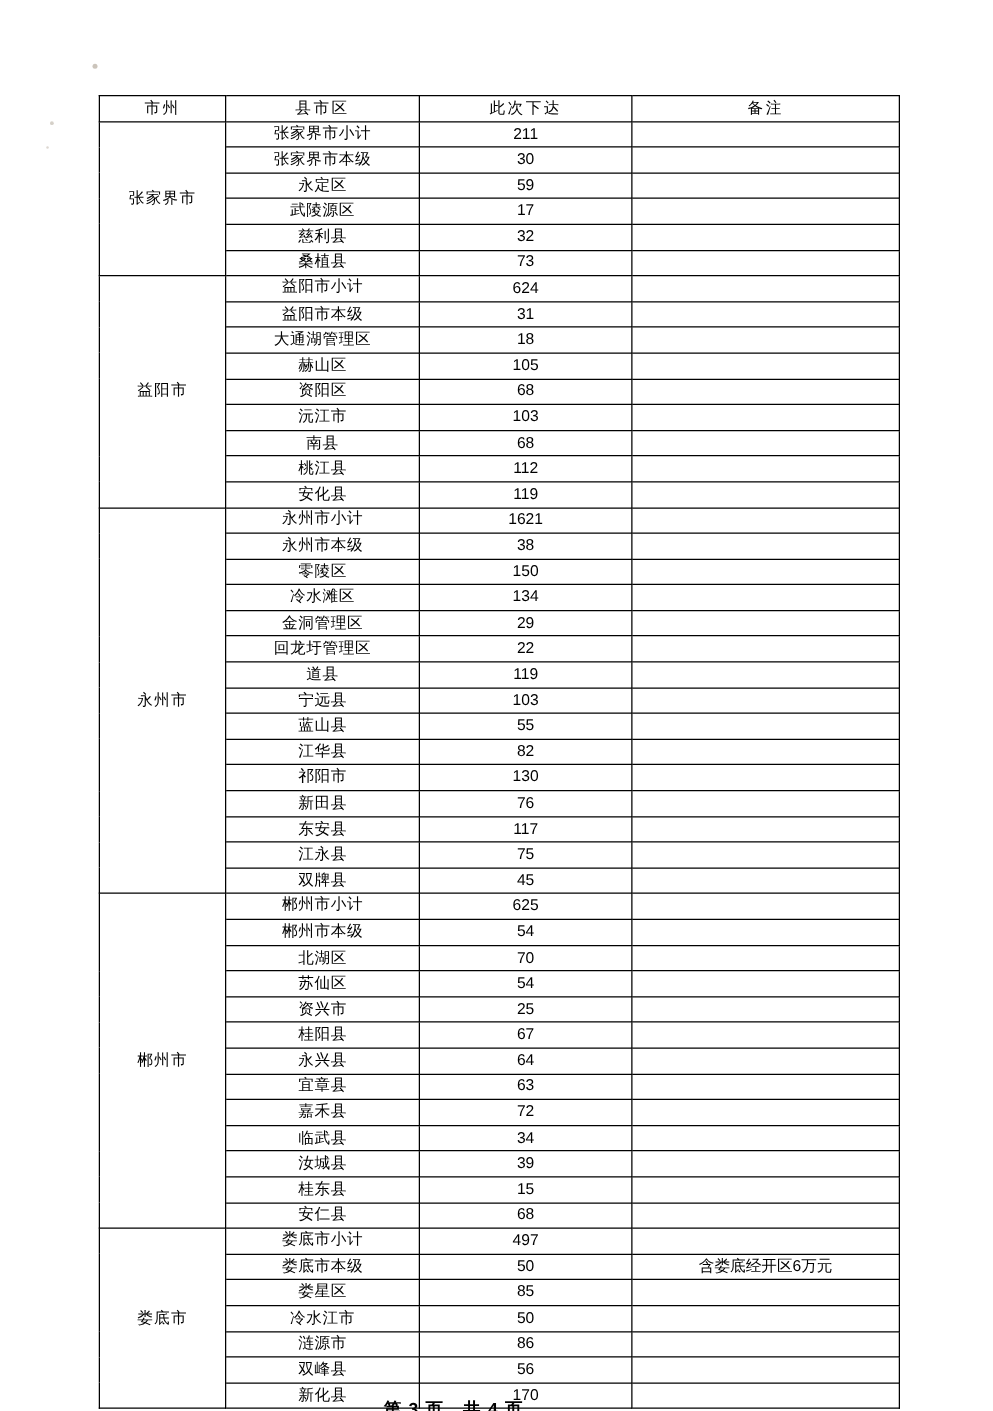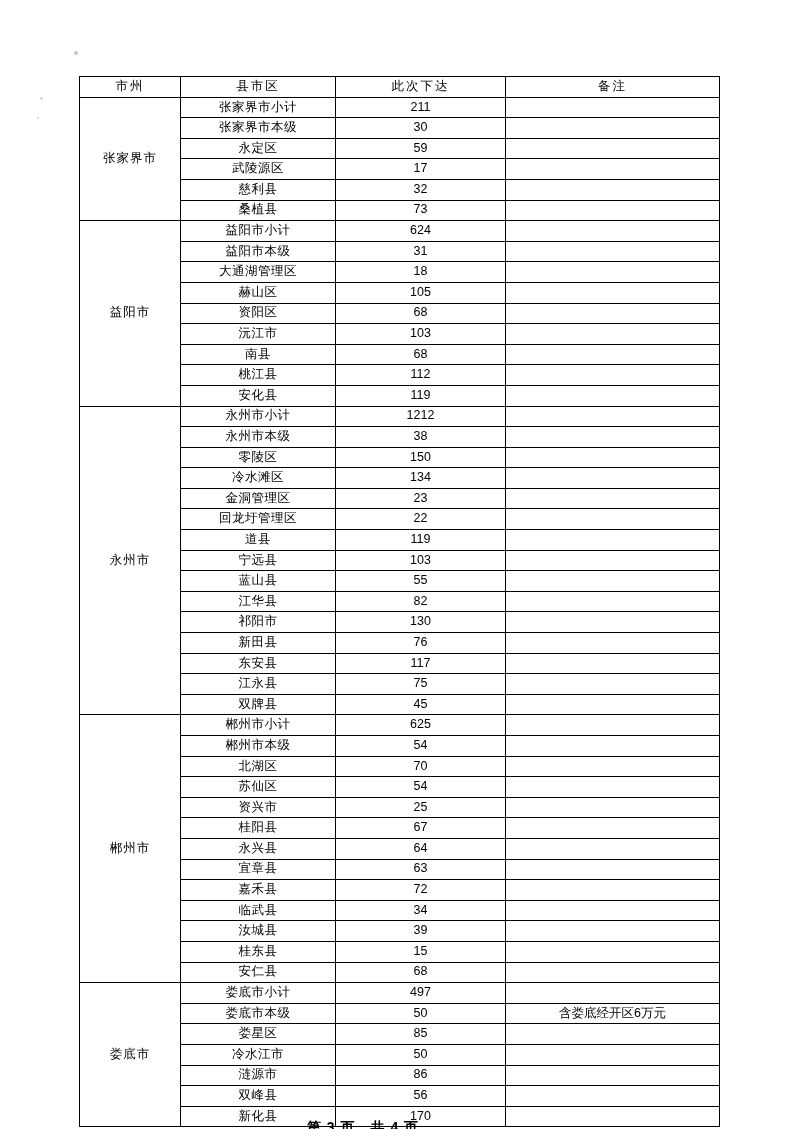--- a/index.html
+++ b/index.html
@@ -62,20 +62,21 @@
   }
   .city-cell {
     font-size: 14px;
     font-weight: bold;
     letter-spacing: 1px;
   }
   .subtotal-name {
     font-weight: bold;
     font-size: 13.5px;
     letter-spacing: .5px;
+    font-family: Liberation Mono, monospace;
   }
   .subtotal-val {
     font-weight: bold;
     font-size: 13.5px;
     margin-top: 16px;
   }
   .county-name {
     font-size: 13px;
     letter-spacing: .5px;
     margin-left: 46px;
@@ -196,41 +197,41 @@
           <td class="note-cell"></td>
         </tr>
         <tr>
           <td class="county-name">安化县</td>
           <td class="amount-val">119</td>
           <td class="note-cell"></td>
         </tr>
         <tr>
           <td class="city-cell" rowspan="15">永州市</td>
           <td class="subtotal-name">永州市小计</td>
-          <td class="subtotal-val">1212</td>
+          <td class="subtotal-val">1621</td>
           <td class="note-cell"></td>
         </tr>
         <tr>
           <td class="county-name">永州市本级</td>
           <td class="amount-val">38</td>
           <td class="note-cell"></td>
         </tr>
         <tr>
           <td class="county-name">零陵区</td>
           <td class="amount-val">150</td>
           <td class="note-cell"></td>
         </tr>
         <tr>
           <td class="county-name">冷水滩区</td>
           <td class="amount-val">134</td>
           <td class="note-cell"></td>
         </tr>
         <tr>
           <td class="county-name">金洞管理区</td>
-          <td class="amount-val">23</td>
+          <td class="amount-val">29</td>
           <td class="note-cell"></td>
         </tr>
         <tr>
           <td class="county-name">回龙圩管理区</td>
           <td class="amount-val">22</td>
           <td class="note-cell"></td>
         </tr>
         <tr>
           <td class="county-name">道县</td>
           <td class="amount-val">119</td>

